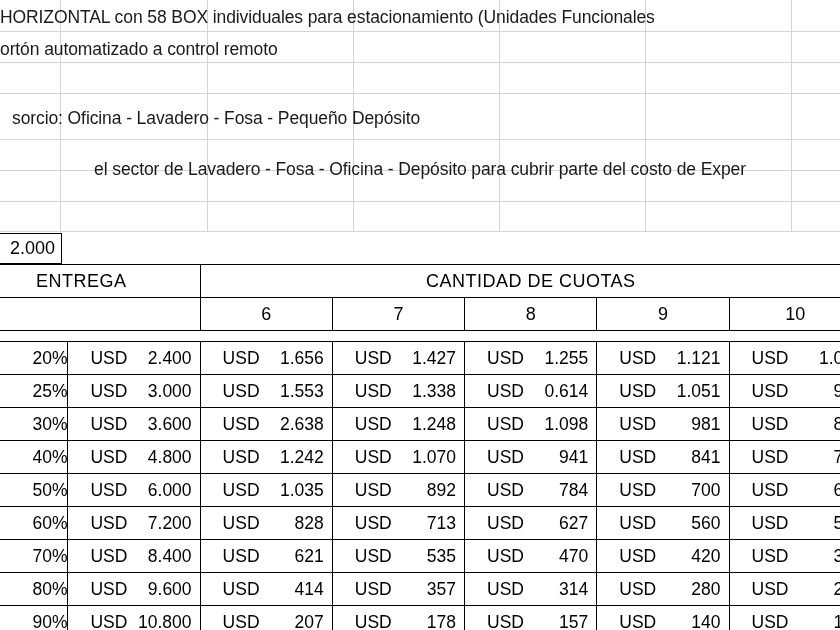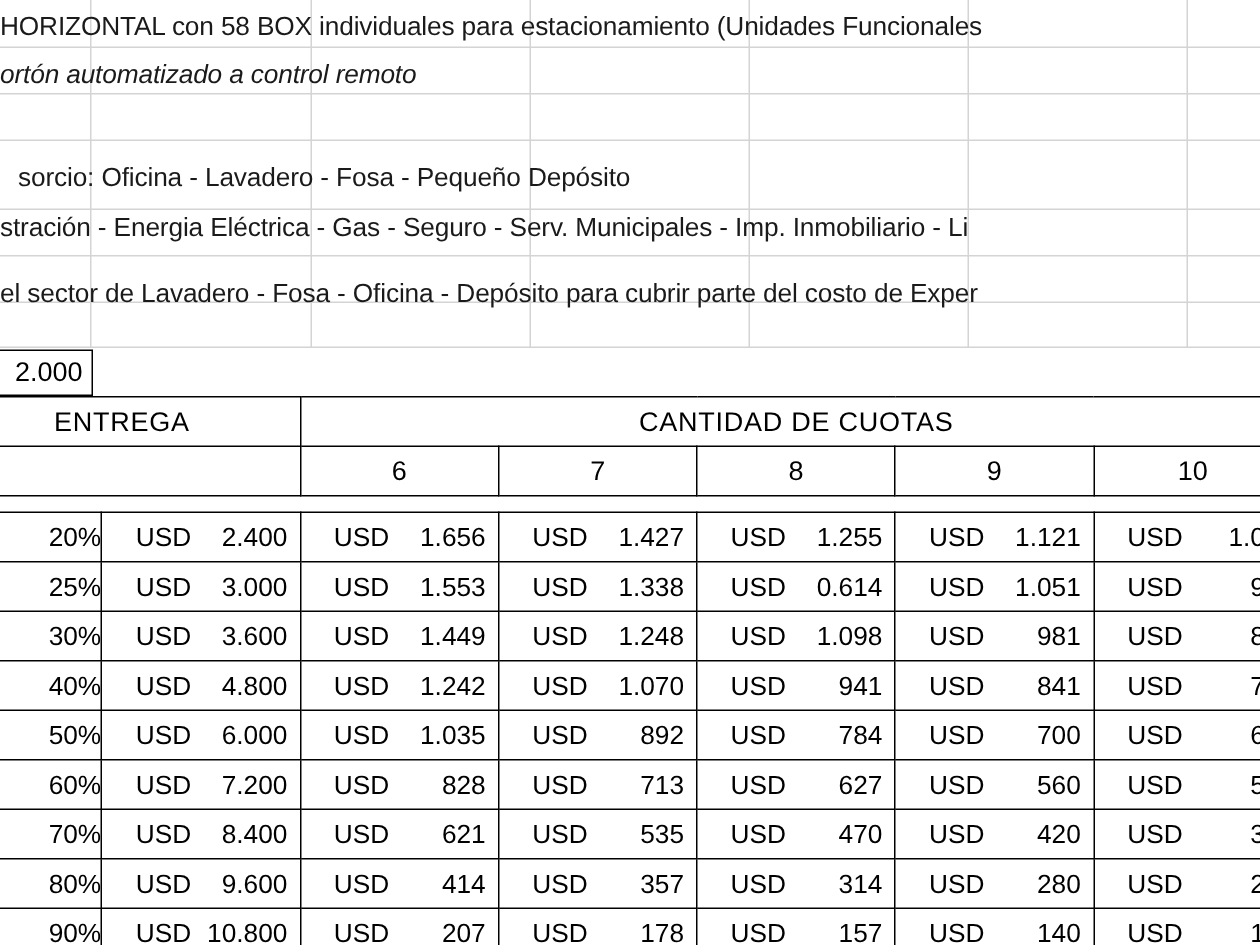--- a/index.html
+++ b/index.html
@@ -148,24 +148,23 @@
 
     <div class="hline" style="top:31px;"></div>
     <div class="hline" style="top:62px;"></div>
     <div class="hline" style="top:93px;"></div>
     <div class="hline" style="top:139px;"></div>
     <div class="hline" style="top:170px;"></div>
     <div class="hline" style="top:201px;"></div>
     <div class="hline" style="top:231px;"></div>
 
     <div class="textrow" style="top:7px;">HORIZONTAL con 58 BOX individuales para estacionamiento (Unidades Funcionales</div>
-    <div class="textrow" style="top:39px;font-style:italic;">ortón automatizado a control remoto</div>
+    <div class="textrow" style="top:39px;">ortón automatizado a control remoto</div>
     <div class="textrow" style="top:108px;margin-left:12px;">sorcio: Oficina - Lavadero - Fosa - Pequeño Depósito</div>
-    <div class="textrow" style="top:141px;">stración - Energia Eléctrica - Gas - Seguro - Serv. Municipales - Imp. Inmobiliario - Li</div>
-    <div class="textrow" style="top:185px;">el sector de Lavadero - Fosa - Oficina - Depósito para cubrir parte del costo de Exper</div>
+    <div class="textrow" style="top:159px;text-align:center;">el sector de Lavadero - Fosa - Oficina - Depósito para cubrir parte del costo de Exper</div>
   </div>
 
   <div class="pricebox">2.000</div>
 
   <div class="tablewrap">
     <table class="grid">
       <tbody>
           <tr>
         <td class="hdr entrega-cell" colspan="2">ENTREGA</td>
         <td class="hdr solidleft" colspan="5">CANTIDAD DE CUOTAS</td>
@@ -239,21 +238,21 @@
       </tr>
 
       <tr>
         <td class="pct">30%</td>
         <td class="money entrega-cell">
           <span class="cur">USD</span>
           <span class="amt">3.600</span>
         </td>
         <td class="money solidleft">
           <span class="cur">USD</span>
-          <span class="amt">1.449</span>
+          <span class="amt">2.638</span>
         </td>
         <td class="money">
           <span class="cur">USD</span>
           <span class="amt">1.248</span>
         </td>
         <td class="money">
           <span class="cur">USD</span>
           <span class="amt">1.098</span>
         </td>
         <td class="money">

